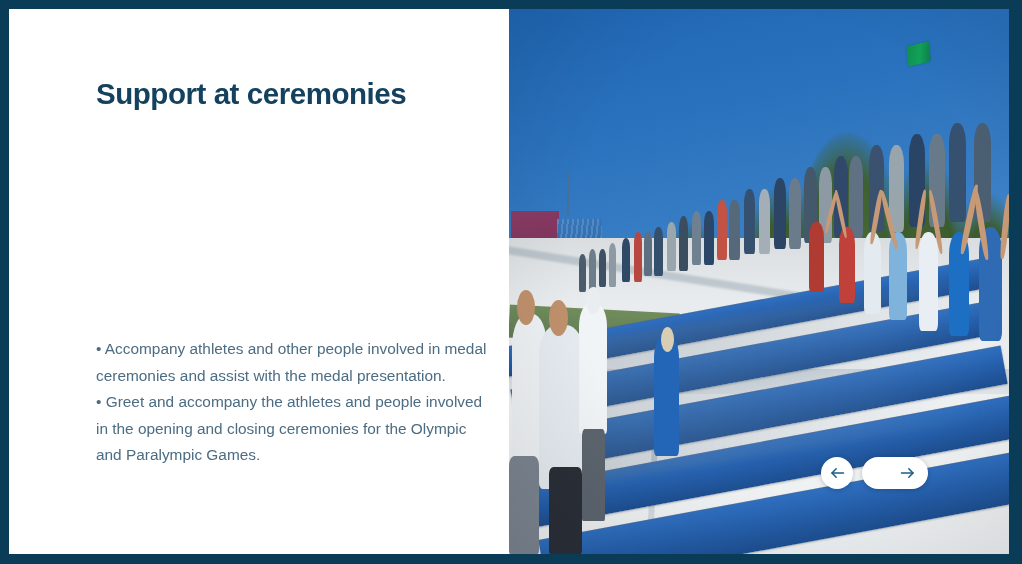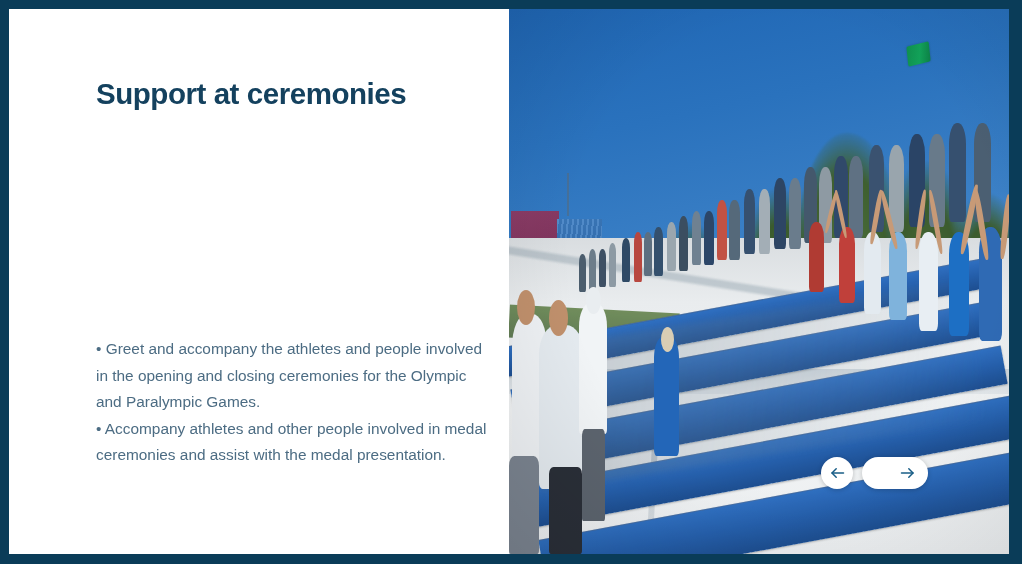--- a/index.html
+++ b/index.html
@@ -331,22 +331,22 @@
 </head>
 <body>
 
 <div class="slide-frame">
   <div class="slide-body">
 
     <div class="text-pane">
       <h1 class="slide-title">Support at ceremonies</h1>
 
       <div class="body-copy">
+        <p>• Accompany athletes and other people involved in medal ceremonies and assist with the medal presentation.</p>
         <p>• Greet and accompany the athletes and people involved in the opening and closing ceremonies for the Olympic and Paralympic Games.</p>
-        <p>• Accompany athletes and other people involved in medal ceremonies and assist with the medal presentation.</p>
       </div>
     </div>
 
     <div class="photo-pane">
       <div class="photo-stage">
 
         <div class="sky"></div>
         <div class="haze"></div>
 
         <div class="tree-band">

